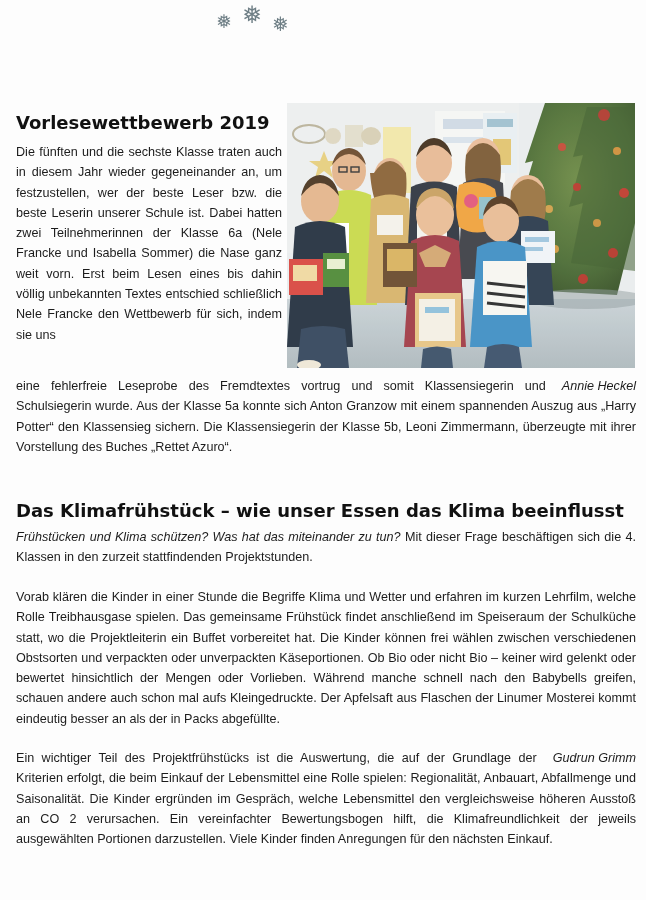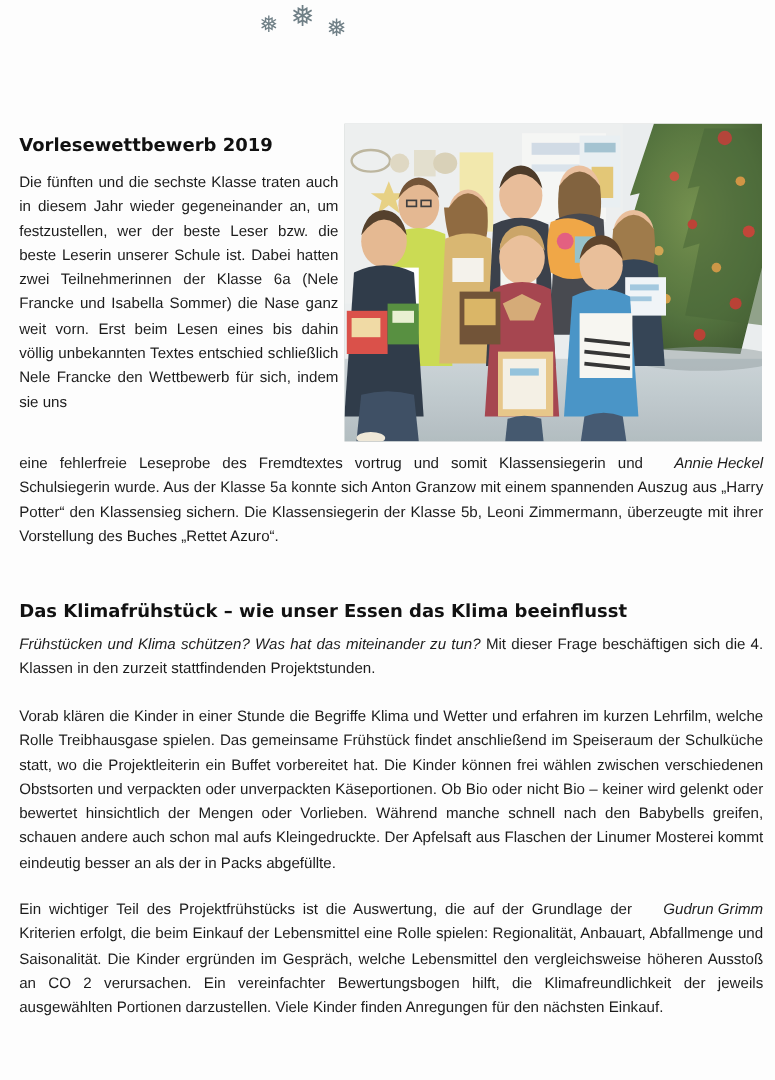--- a/index.html
+++ b/index.html
@@ -69,21 +69,21 @@
     line-height: 1.62;
     color: #141414;
   }
   .masthead-title .line { display: block; white-space: nowrap; }
 
   
   .article-heading {
     position: absolute;
     font-family: "DejaVu Sans", sans-serif;
     font-weight: bold;
-    font-size: 15px;
+    font-size: 18px;
     color: #111111;
     white-space: nowrap;
   }
 
   .body-text {
     position: absolute;
     font-family: "Liberation Sans", sans-serif;
     font-size: 12.6px;
     line-height: 20.3px;
     color: #1c1c1c;
@@ -94,21 +94,21 @@
   .body-text p { margin: 0 0 12px 0; }
   .body-text p:last-child { margin-bottom: 0; }
 
   .col-narrow { width: 266px; }
   .col-wide   { width: 620px; }
 
   .lead-italic { font-style: italic; }
   .inline-byline {
     float: right;
     font-style: italic;
-    padding-left: 26px;
+    padding-left: 16px;
   }
 
   
   .photo {
     position: absolute;
     left: 287px;
     top: 103px;
     width: 348px;
     height: 265px;
     overflow: hidden;

